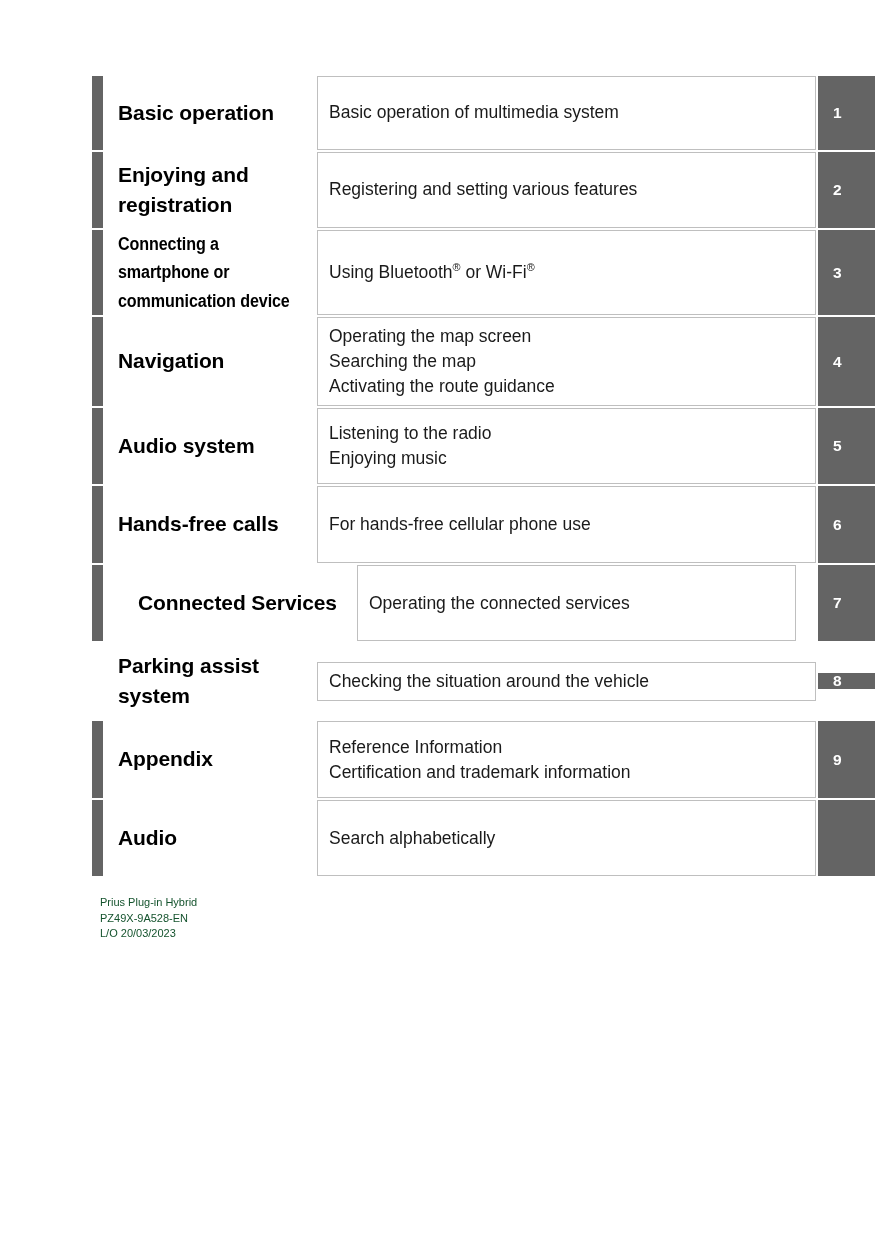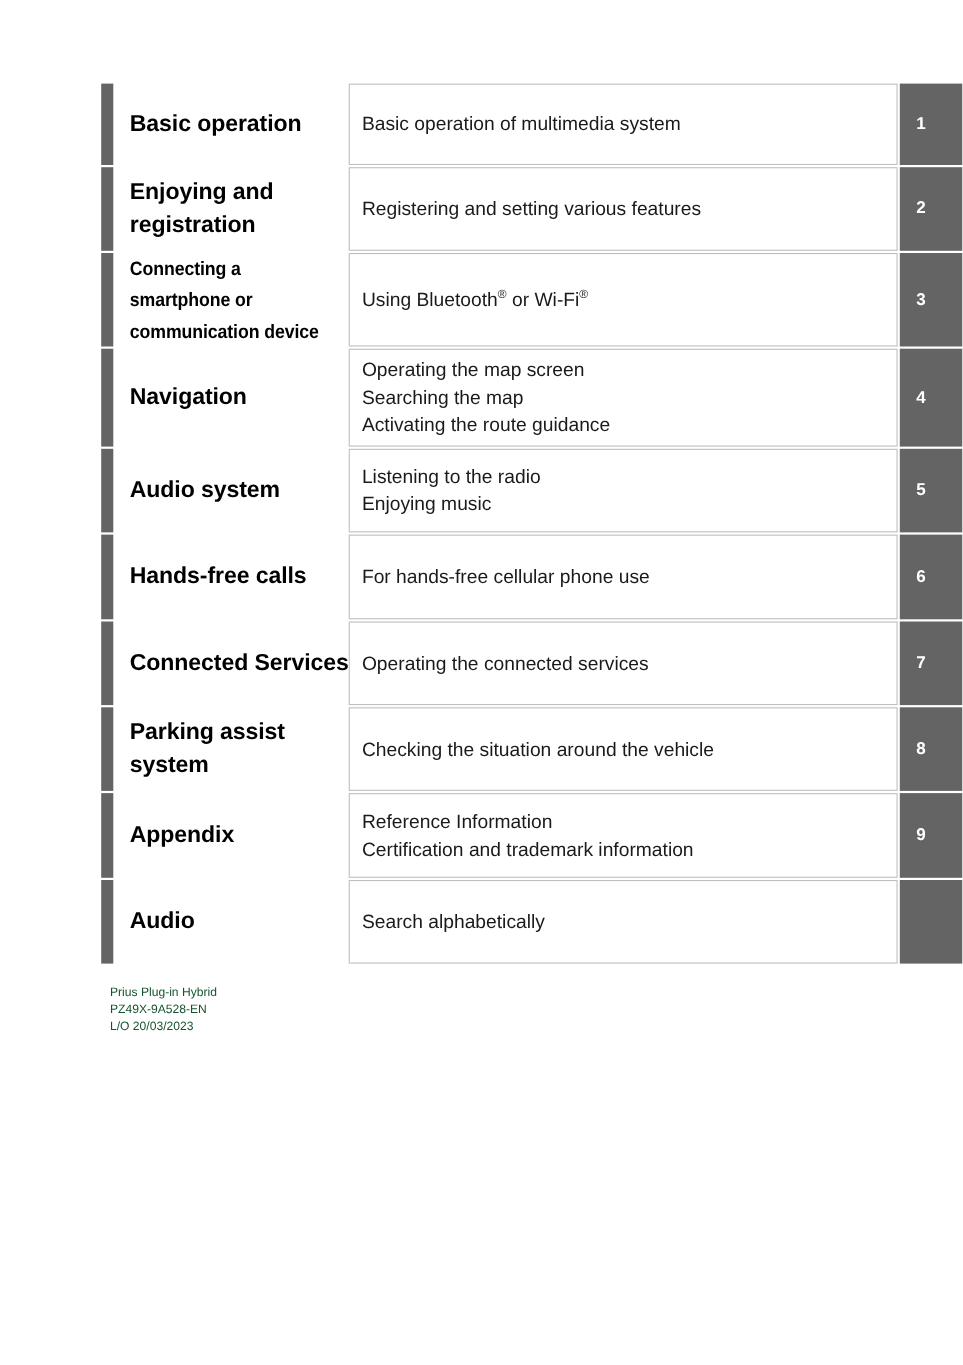--- a/index.html
+++ b/index.html
@@ -111,22 +111,22 @@
     line-height: 1;
   }
 
   
   .h-1 { min-height: 74px; }
   .h-2 { min-height: 76px; }
   .h-3 { min-height: 77px; }
   .h-4 { min-height: 75px; }
   .h-5 { min-height: 76px; }
   .h-6 { min-height: 77px; }
-  .h-7 { min-height: 76px; }
-  .h-8 { min-height: 76px; }
+  .h-7 { min-height: 76px; gap: 20px; }
+  .h-8 { min-height: 76px; align-items: center; }
   .h-9 { min-height: 77px; justify-content: flex-end; }
   .h-10 { min-height: 76px; }
 
   
   .footer-block {
     position: absolute;
     left: 100px;
     top: 895px;
     font-size: 11px;
     line-height: 1.42;

